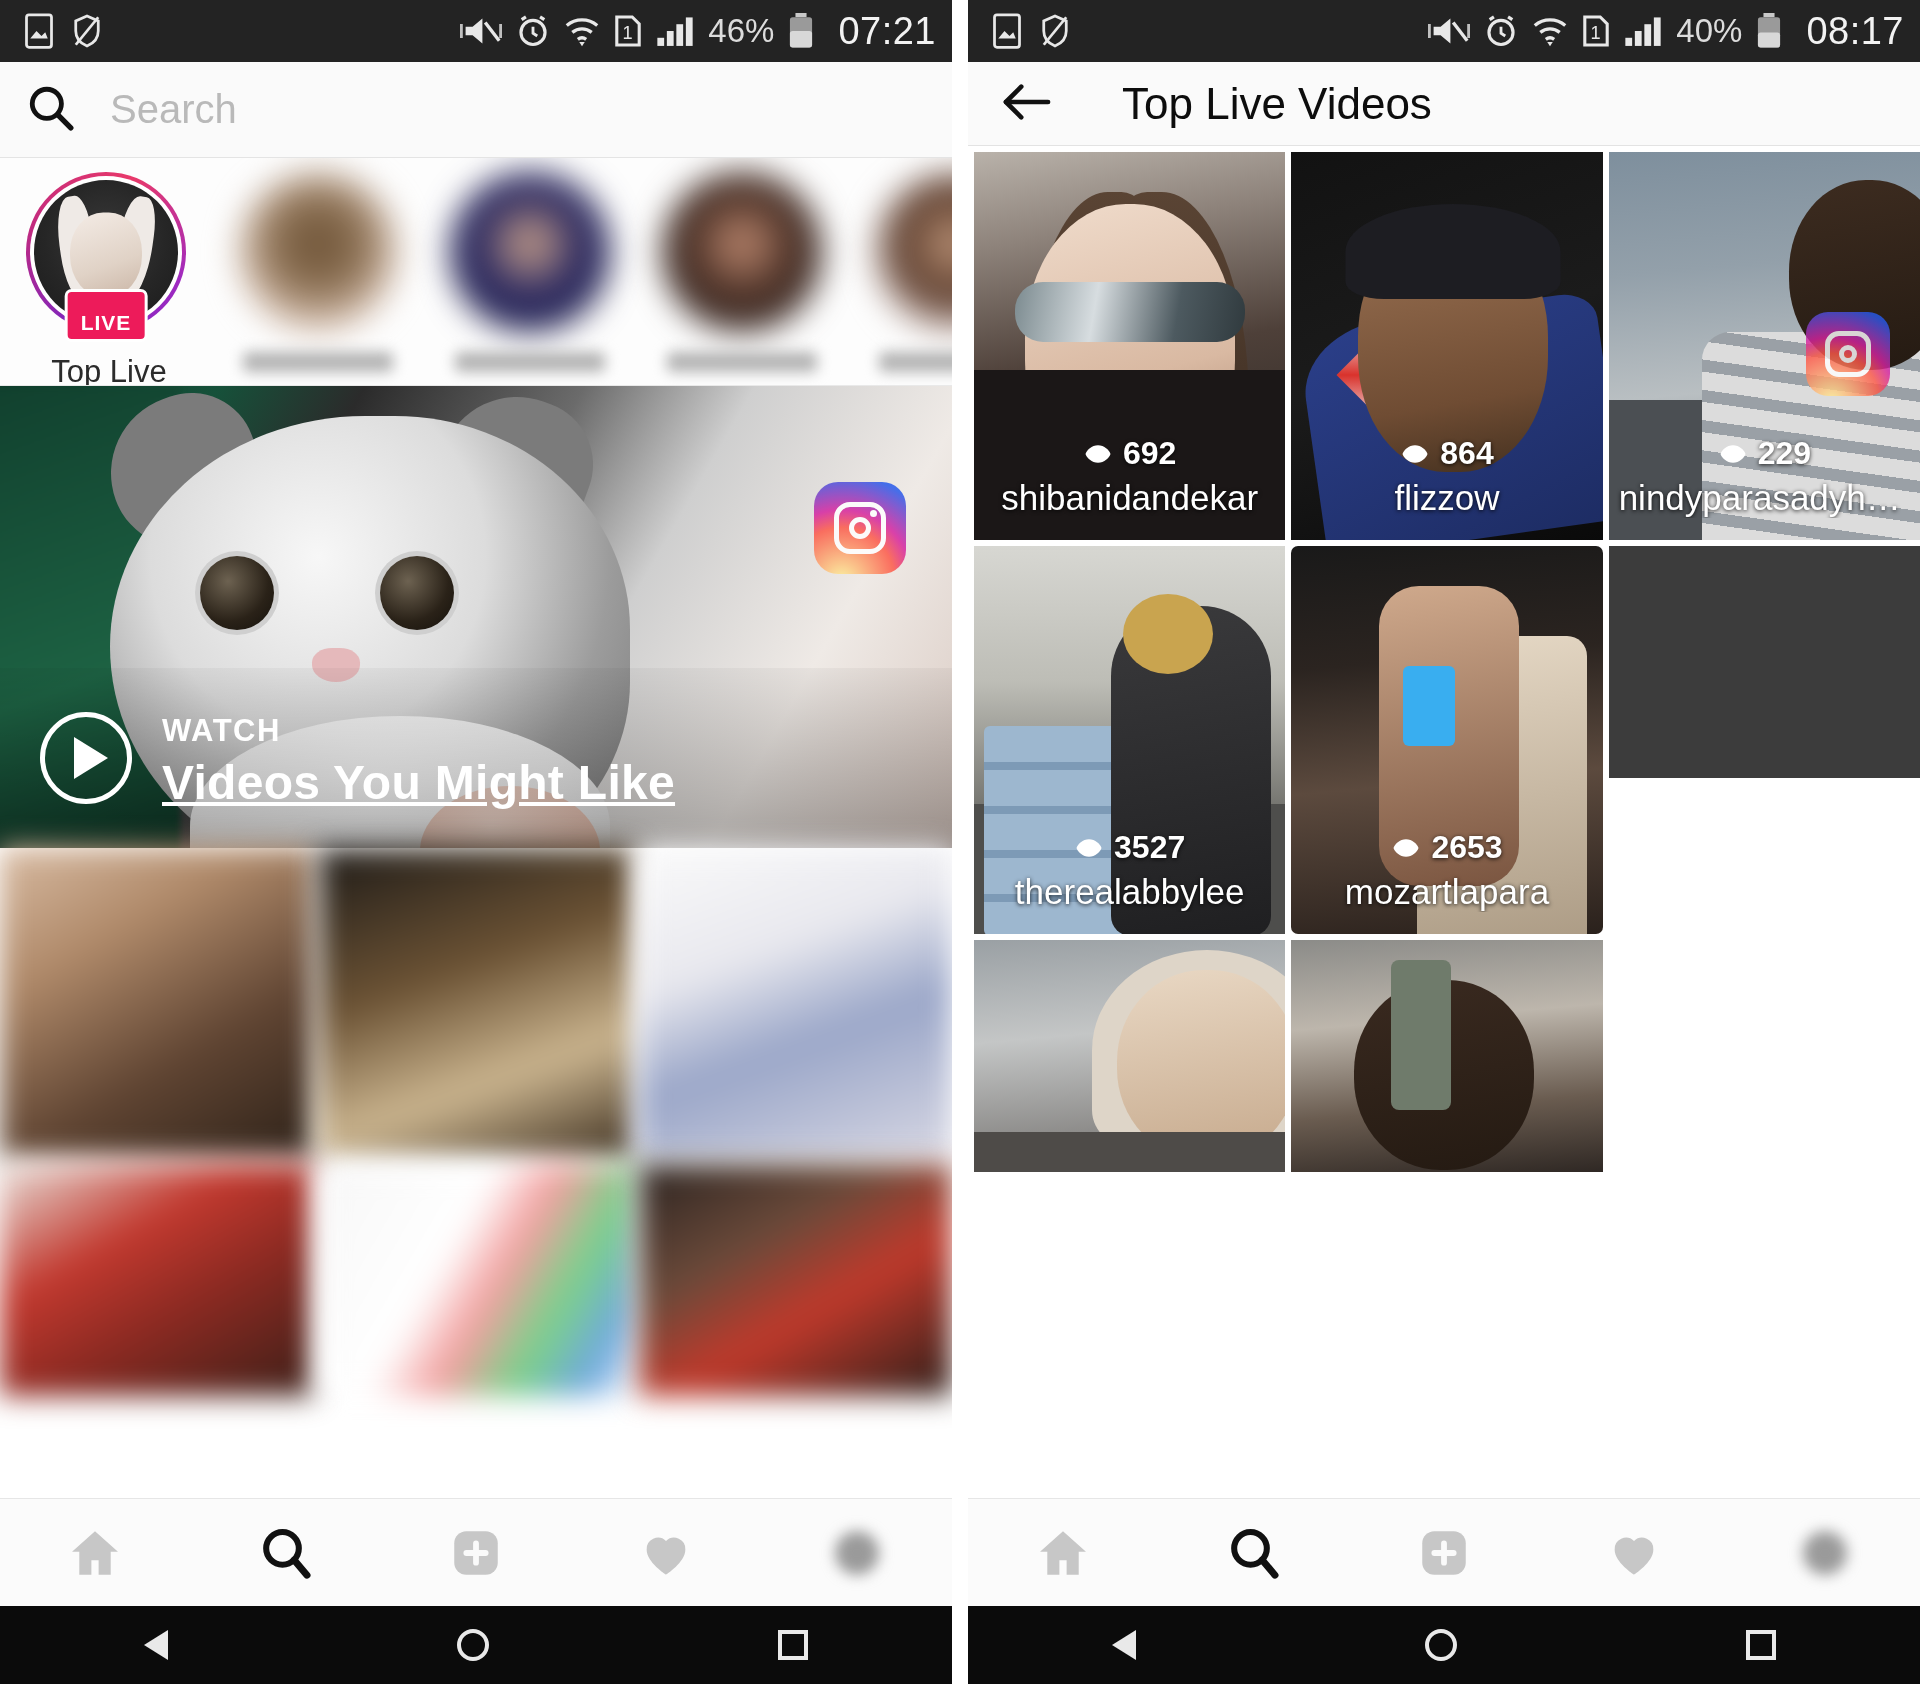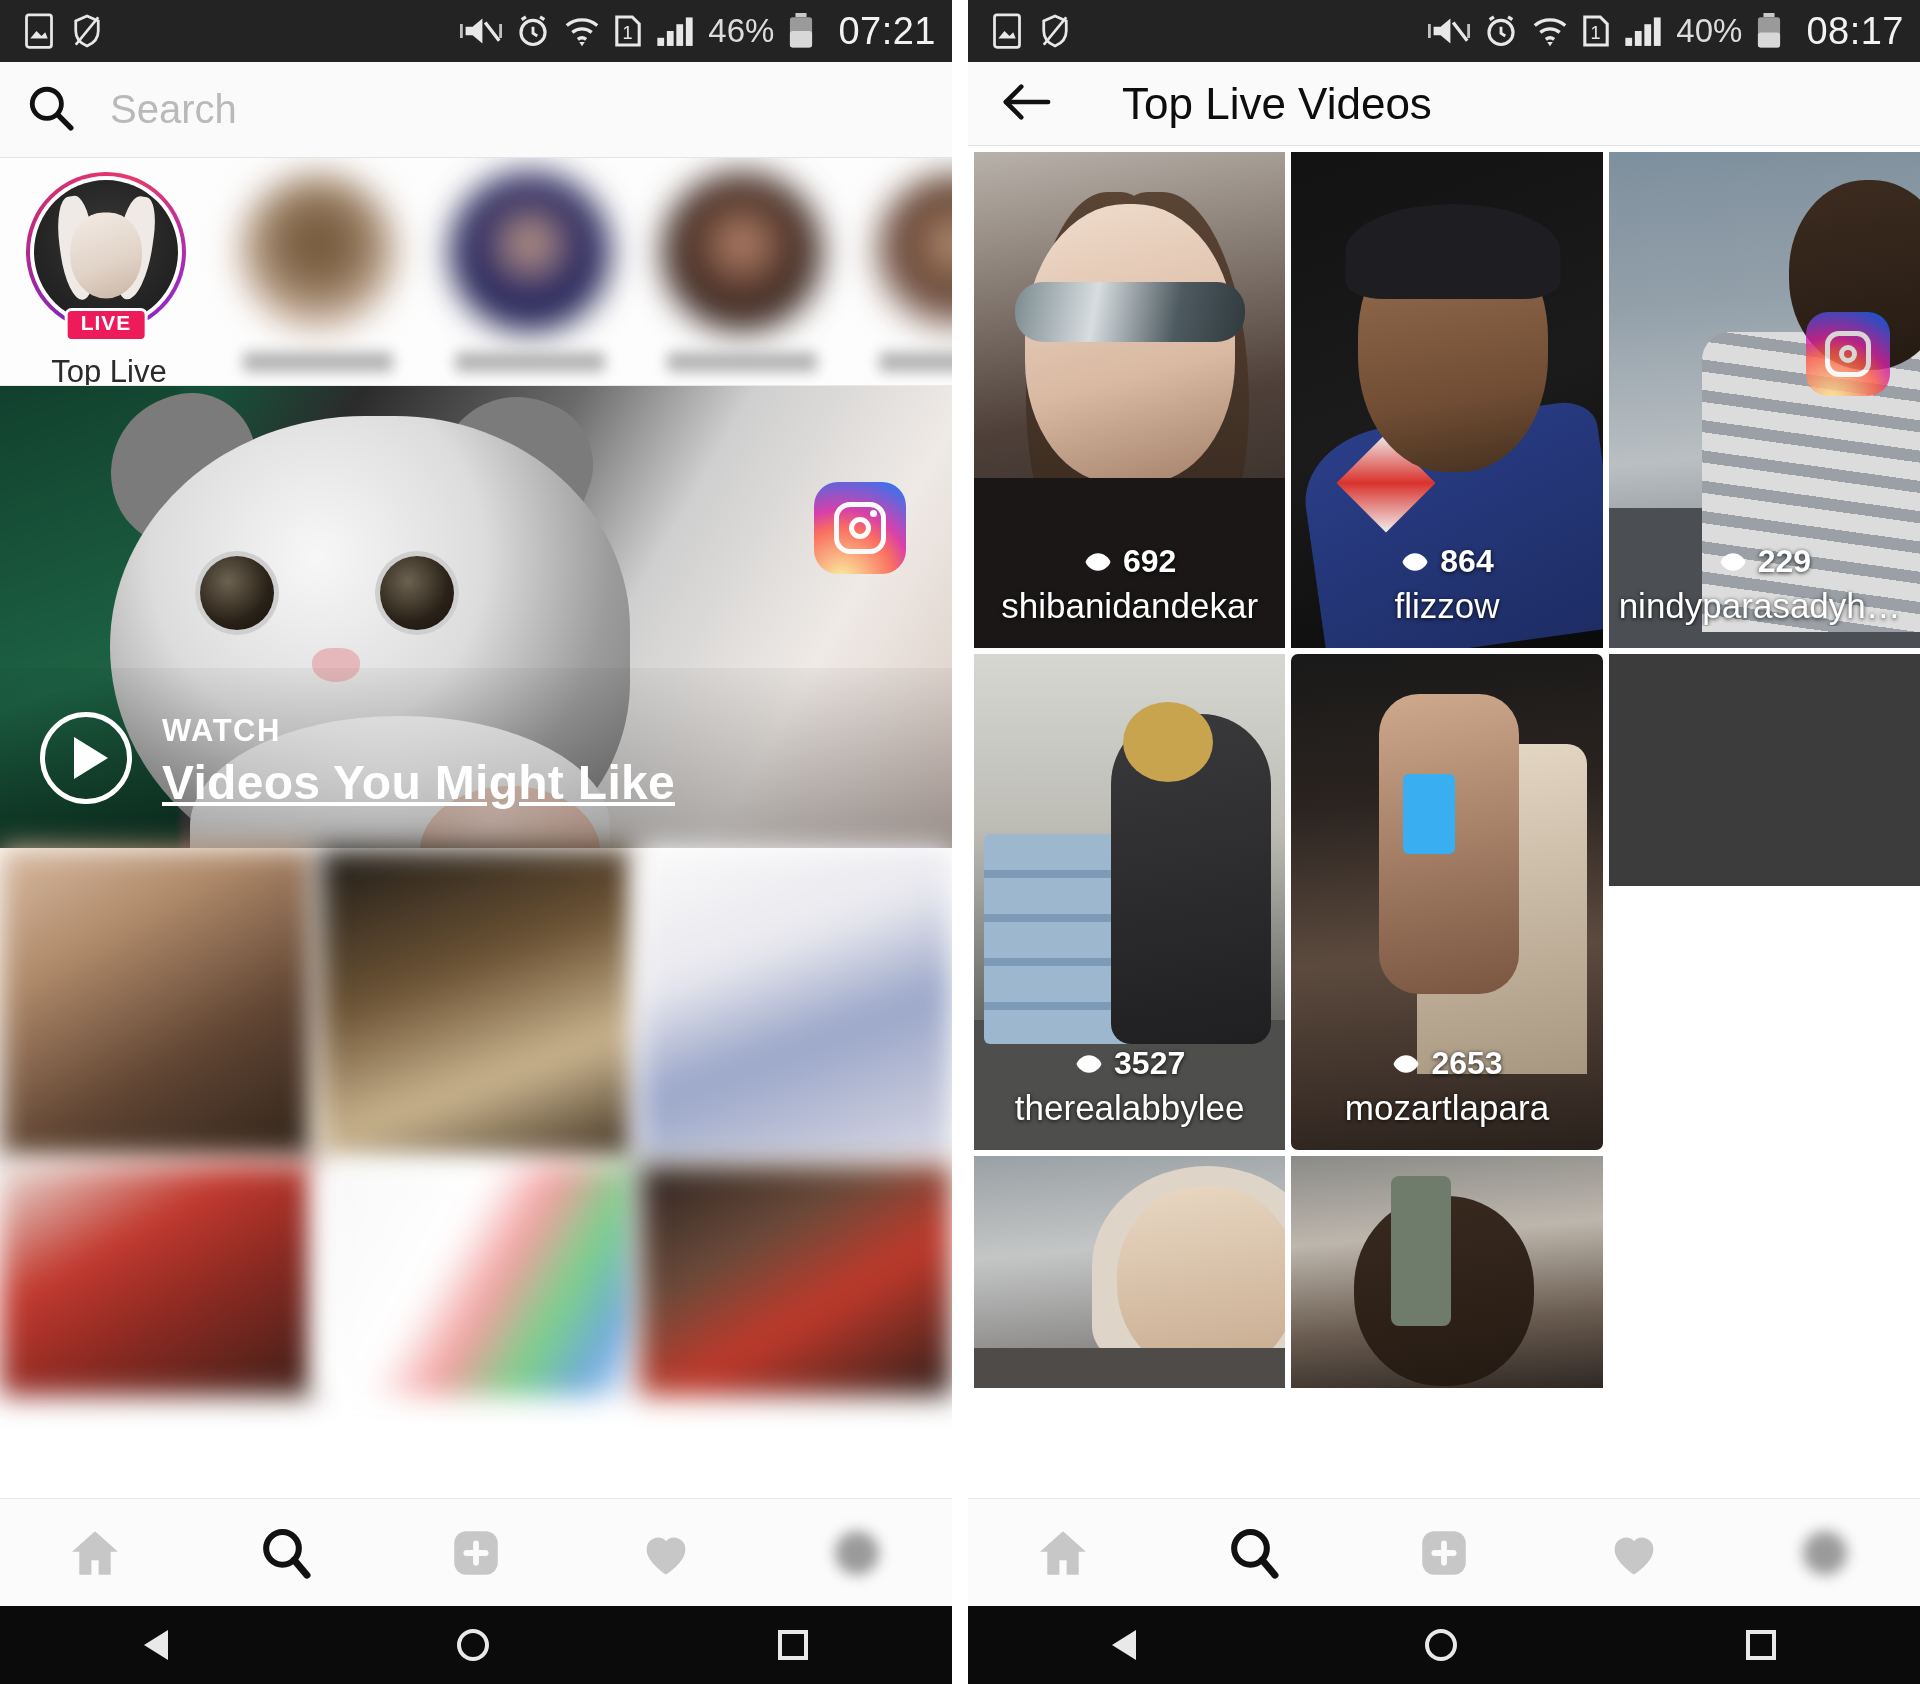--- a/index.html
+++ b/index.html
@@ -59,21 +59,21 @@
     background: linear-gradient(160deg,#f4ece6 0%, #e0d2c6 60%, #c9b4a4 100%);
   }
   .avatar-art .hair-l, .avatar-art .hair-r {
     position:absolute; top:16px; width:34px; height:104px; background:#efeae6; border-radius:50% 40% 60% 50%;
   }
   .avatar-art .hair-l { left:26px; transform:rotate(-8deg); }
   .avatar-art .hair-r { right:26px; transform:rotate(8deg); }
   .live-badge {
     position:absolute; bottom:-10px; left:50%; transform:translateX(-50%);
     background:#ed1b5a; color:#fff; font-size:21px; font-weight:700; letter-spacing:1px;
-    padding:0 13px 4px; border-radius:7px; border:3px solid #fff;
+    padding:19px 13px 4px; border-radius:7px; border:3px solid #fff;
   }
   .story-label { margin-top:22px; font-size:31px; color:#2b2b2b;margin-left:6px; }
   .story-blur { filter: blur(16px); }
   .blur-circle {
     width:160px; height:160px; border-radius:50%;
   }
   .bc1 { background: radial-gradient(circle at 50% 45%, #6d5236 0%, #8a6f52 35%, #d9c3b3 70%, #f4e9e6 100%); }
   .bc2 { background: radial-gradient(circle at 50% 45%, #d3a88c 0%, #2c2a63 45%, #20204e 70%, #efe2e6 100%); }
   .bc3 { background: radial-gradient(circle at 50% 45%, #c58e74 0%, #4a3026 45%, #3a2a25 70%, #f2e3e3 100%); }
   .bc4 { background: radial-gradient(circle at 50% 45%, #c39a7e 0%, #5b3c2c 45%, #e6d6d2 80%); }
@@ -183,21 +183,21 @@
 
   
   .appbar {
     height:84px; background:#fafafa; display:flex; align-items:center;
     border-bottom:1px solid #e3e3e3; padding-left:32px;
   }
   .appbar-title { font-size:44px; color:#0d0d0d; font-weight:400; margin-left:68px; }
 
   
   .livegrid { display:grid; grid-template-columns: repeat(3, 1fr); gap:6px; background:#ffffff; padding:6px 0 0 6px; }
-  .tile { position:relative; height:496px; overflow:hidden; background:#1b1b1b; }
+  .tile { position:relative; height:388px; overflow:hidden; background:#1b1b1b; }
   .tile.short { height:232px; }
   .tile-meta {
     position:absolute; left:0; right:0; bottom:22px; text-align:center; color:#fff;
     text-shadow: 0 1px 4px rgba(0,0,0,.85);
   }
   .tile-views { font-size:32px; font-weight:700; display:flex; align-items:center; justify-content:center; gap:10px; }
   .tile-user { font-size:35px; font-weight:400; margin-top:6px; white-space:nowrap; overflow:hidden; text-overflow:ellipsis; padding:0 10px; }
   .eye { width:30px; height:30px; display:block; }
   .tile .ig-badge2 {
     position:absolute; right:30px; top:160px; width:84px; height:84px; border-radius:22px; opacity:.82;

